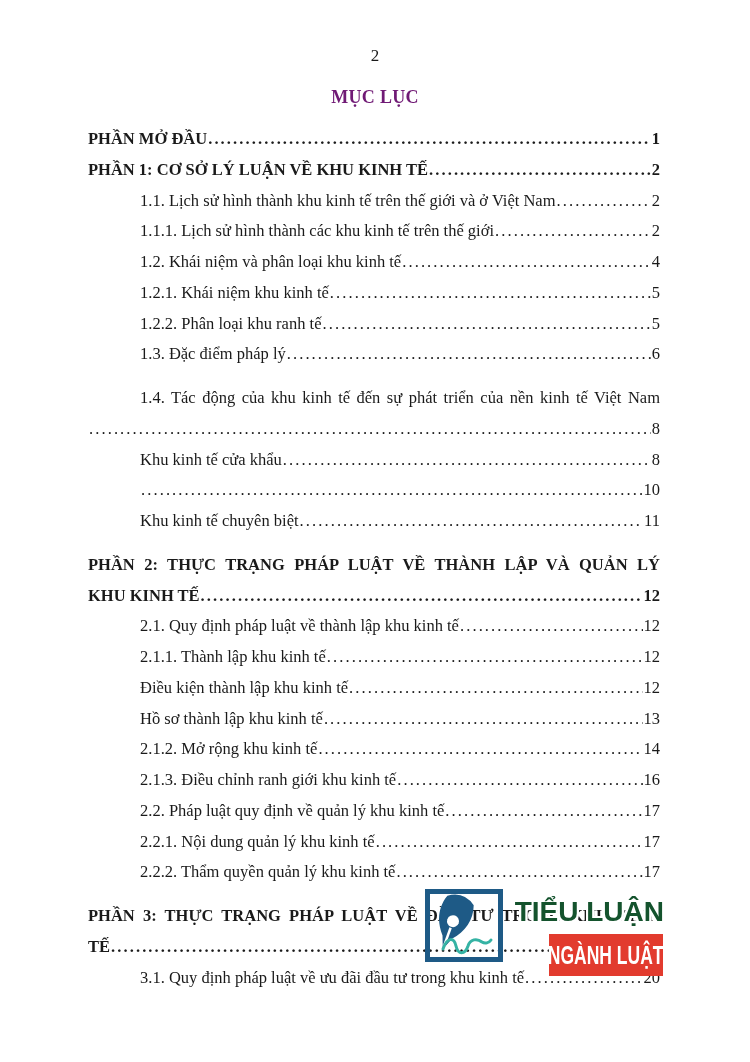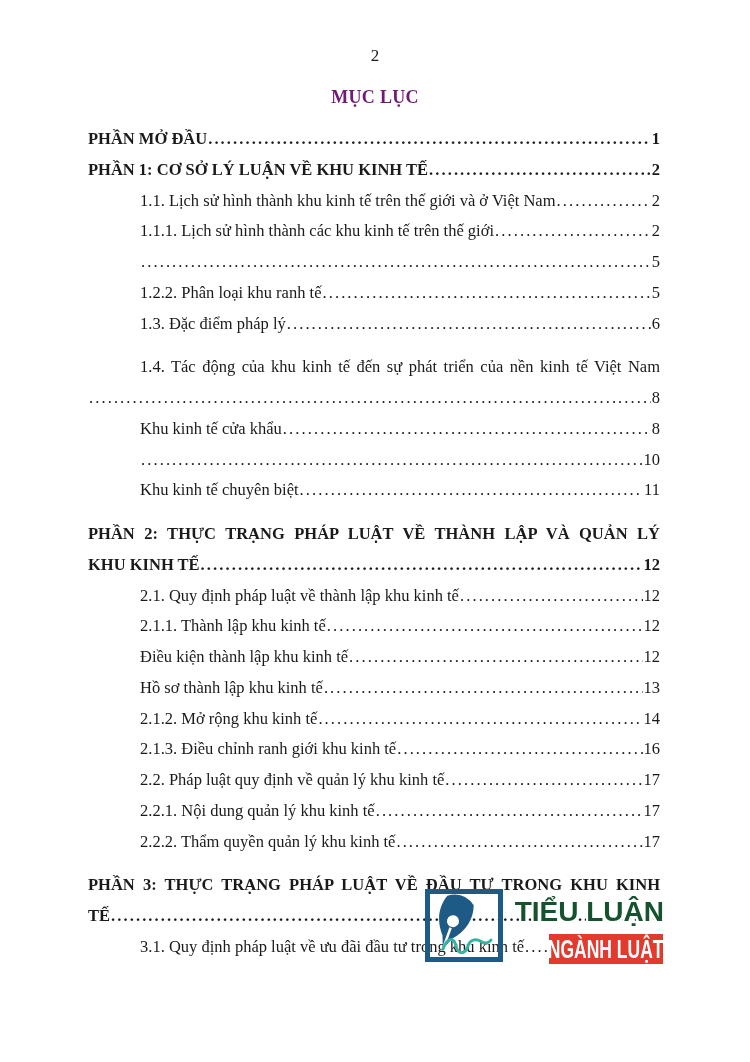--- a/index.html
+++ b/index.html
@@ -54,21 +54,21 @@
     position:absolute; left:498px; top:895px; width:166px;
     font-family:"Liberation Sans", sans-serif;
     font-weight:bold; font-size:28px; line-height:34px;
     color:#14532d; text-align:right; letter-spacing:0px;
     text-shadow:
       -2px -2px 0 #fff, 2px -2px 0 #fff, -2px 2px 0 #fff, 2px 2px 0 #fff,
       -2px 0 0 #fff, 2px 0 0 #fff, 0 -2px 0 #fff, 0 2px 0 #fff;
   }
   .wm-badge {
     position:absolute; left:549px; top:934px;
-    width:114px; height:30px;
+    width:114px; height:42px;
     background:#e23b2e;
     display:flex; align-items:center; justify-content:center;
     overflow:visible;
   }
   .wm-badge span {
     font-family:"Liberation Sans", sans-serif;
     font-weight:bold; font-size:25px; color:#ffffff;
     transform:scaleX(0.70); white-space:nowrap;
   }
 </style>
@@ -93,20 +93,26 @@
       <span class="t">1.1. Lịch sử hình thành khu kinh tế trên thế giới và ở Việt Nam</span>
       <span class="leader"></span>
       <span class="pg">2</span>
     </div>
   <div class="row sub">
       <span class="t">1.1.1. Lịch sử hình thành các khu kinh tế trên thế giới</span>
       <span class="leader"></span>
       <span class="pg">2</span>
     </div>
   <div class="row sub">
+      <span class="t">1.2. Khái niệm và phân loại khu kinh tế</span>
+      <span class="leader"></span>
+      <span class="pg">4</span>
+    </div>
+  <div class="row sub">
+      <span class="t">1.2.1. Khái niệm khu kinh tế</span>
       <span class="leader"></span>
       <span class="pg">5</span>
     </div>
   <div class="row sub">
       <span class="t">1.2.2. Phân loại khu ranh tế</span>
       <span class="leader"></span>
       <span class="pg">5</span>
     </div>
   <div class="row sub">
       <span class="t">1.3. Đặc điểm pháp lý</span>

